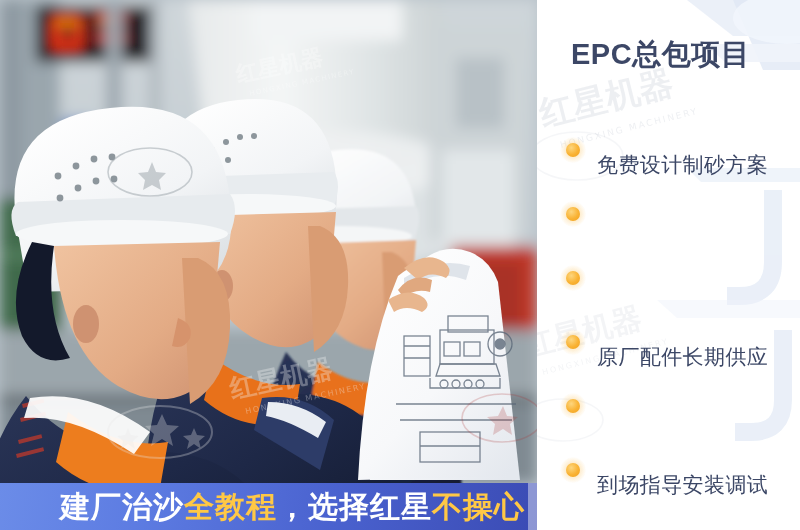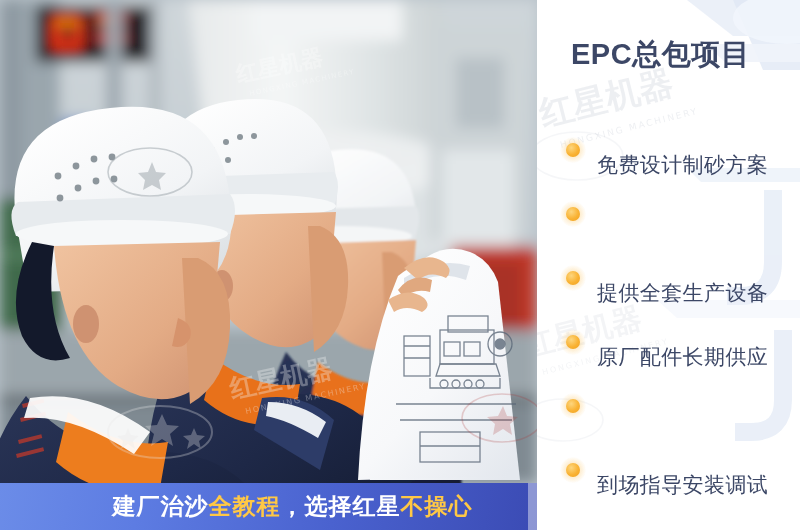--- a/index.html
+++ b/index.html
@@ -102,21 +102,21 @@
   .bottom-bar {
     position: absolute;
     left: 0; top: 483px;
     width: 537px; height: 47px;
     background: linear-gradient(100deg, #6b8ce8 0%, #5d7ce2 26%, #4a62cf 62%, #3b4bb4 100%);
     display: flex;
     align-items: center;
     justify-content: center;
   }
   .bar-text {
-    font-size: 23px;
+    font-size: 30px;
     font-weight: bold;
     color: #ffffff;
     letter-spacing: 1px;
     white-space: nowrap;
     line-height: 1;
     margin-left: 48px;
   }
   .bar-text .hl { color: #ffc845; }
   .bar-right-edge {
     position: absolute;
@@ -402,21 +402,20 @@
       <ul class="feature-list">
         <li class="feature-item">
           <span class="bullet"></span>
           <span class="feature-text">免费设计制砂方案</span>
         </li>
         <li class="feature-item">
           <span class="bullet"></span>
         </li>
         <li class="feature-item">
           <span class="bullet"></span>
-          <span class="feature-text">提供全套生产设备</span>
         </li>
         <li class="feature-item">
           <span class="bullet"></span>
           <span class="feature-text">原厂配件长期供应</span>
         </li>
         <li class="feature-item">
           <span class="bullet"></span>
         </li>
         <li class="feature-item">
           <span class="bullet"></span>

